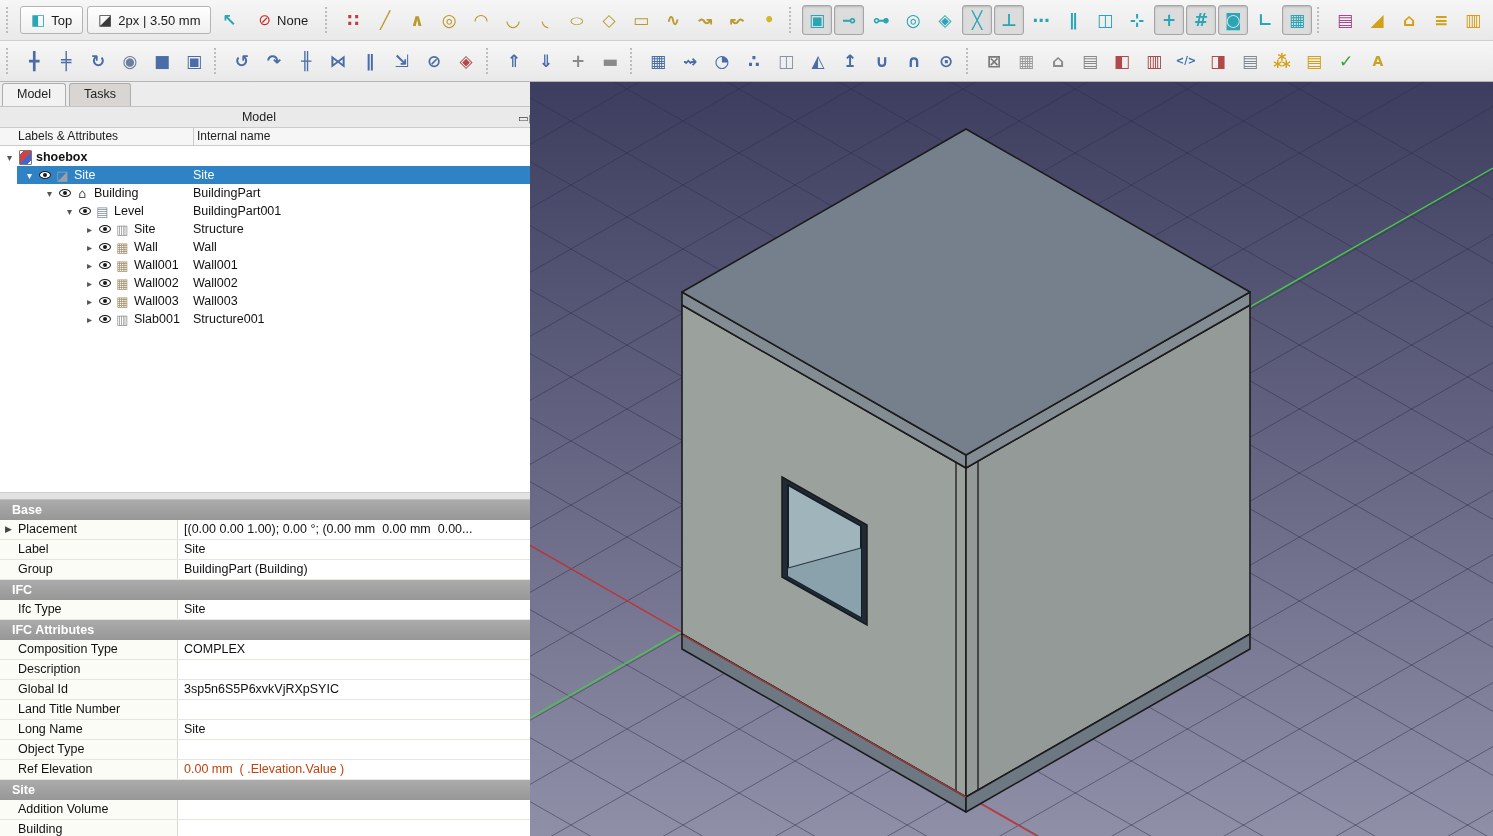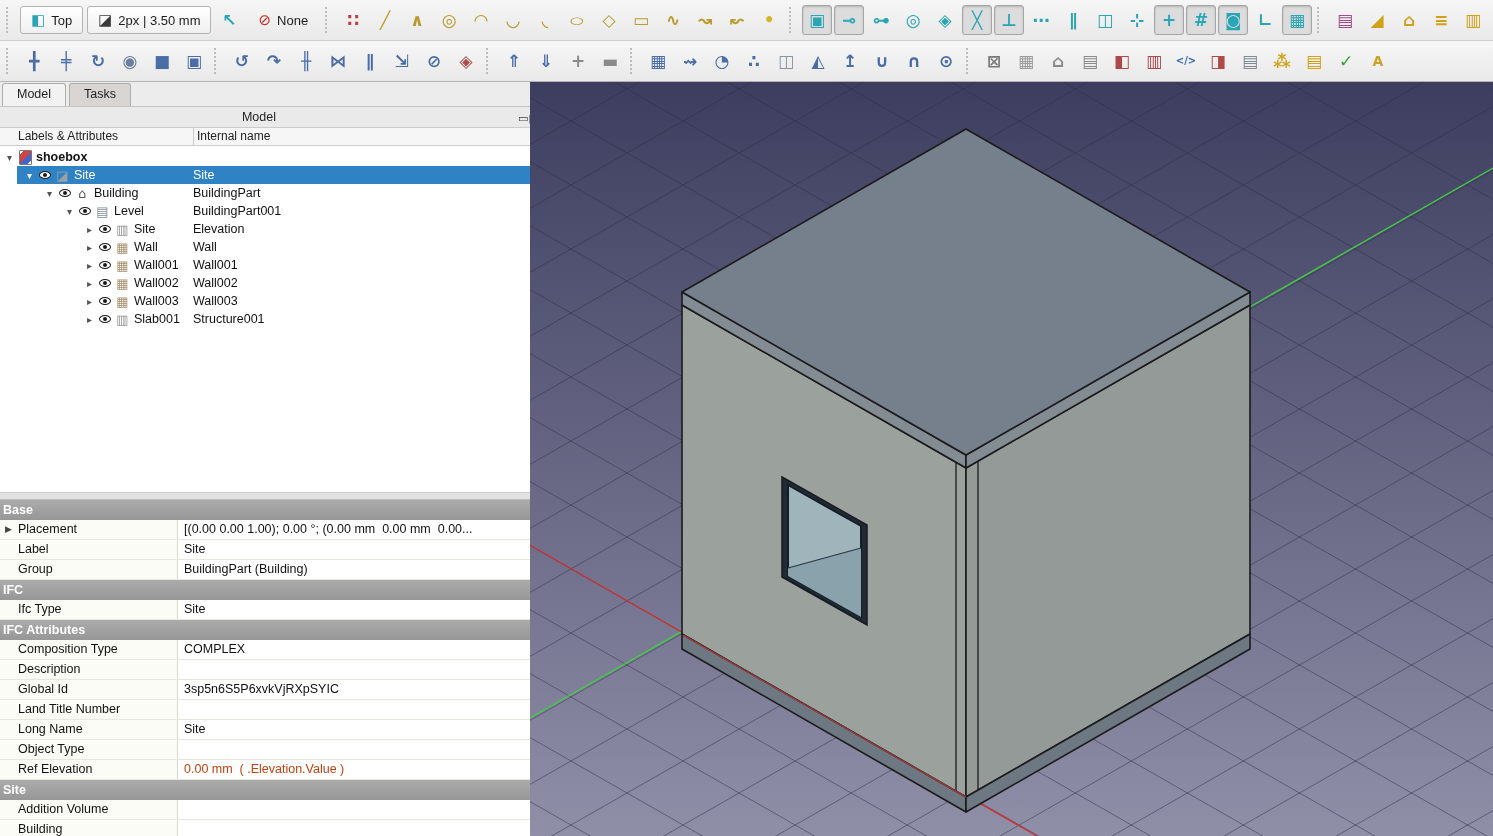--- a/index.html
+++ b/index.html
@@ -49,21 +49,21 @@
   .t-icon{width:15px;text-align:center;font-size:13px;line-height:1;font-family:"DejaVu Sans",sans-serif}
   .t-doc{width:11px;height:13px;border:1px solid #777;border-radius:1px;
     background:linear-gradient(135deg,#f8f8f8 14%,#cc4444 14% 50%,#4466cc 50% 86%,#f8f8f8 86%)}
   .t-label.bold{font-weight:bold}
   .t-internal{position:absolute;left:193px;color:#111}
   #splitter{height:6px;background:#e2e2e2;border-top:1px solid #cdcdcd;border-bottom:1px solid #bdbdbd}
   
   #props-wrap{position:relative;height:341px;background:#ffffff;border-right:1px solid #c8c8c8;overflow:hidden}
   #props{position:absolute;left:0;top:0;right:15px}
   .prop-group{height:20px;line-height:20px;background:linear-gradient(#ababab,#979797);
-    color:#ffffff;font-weight:bold;font-size:12.5px;padding-left:3px}
+    color:#ffffff;font-weight:bold;font-size:12.5px;padding-left:12px}
   .prop-row{display:flex;height:19px;line-height:19px;border-bottom:1px solid #e7e7df;font-size:12.5px;background:#fff}
   .prop-name{width:178px;box-sizing:border-box;padding-left:18px;border-right:1px solid #d9d9d1;
     color:#111;position:relative;background:#fcfcf6;overflow:hidden;white-space:nowrap}
   .pexp{position:absolute;left:5px;top:0;font-size:9px;color:#444;font-family:"DejaVu Sans",sans-serif}
   .prop-value{flex:1;padding-left:6px;color:#111;white-space:pre;overflow:hidden}
   .prop-value.expr{color:#c2410c}
   
   #vscroll{position:absolute;right:0;top:0;width:15px;height:100%;background:#f1f1ef;border-left:1px solid #cfcfcf}
   .sb-arrow{height:14px;text-align:center;font-size:8px;color:#555;line-height:14px;font-family:"DejaVu Sans",sans-serif}
   .sb-arrow.down{position:absolute;bottom:0;width:100%}
@@ -225,21 +225,21 @@
         <span class="eye"></span>
         <span class="t-icon" style="color: rgb(123, 138, 153);">▤</span>
         <span class="t-label">Level</span>
         <span class="t-internal">BuildingPart001</span>
       </div>
       <div class="tree-row" style="padding-left: 84px;">
         <span class="texp">▸</span>
         <span class="eye"></span>
         <span class="t-icon" style="color: rgb(143, 143, 143);">▥</span>
         <span class="t-label">Site</span>
-        <span class="t-internal">Elevation</span>
+        <span class="t-internal">Structure</span>
       </div>
       <div class="tree-row" style="padding-left: 84px;">
         <span class="texp">▸</span>
         <span class="eye"></span>
         <span class="t-icon" style="color: rgb(168, 144, 108);">▦</span>
         <span class="t-label">Wall</span>
         <span class="t-internal">Wall</span>
       </div>
       <div class="tree-row" style="padding-left: 84px;">
         <span class="texp">▸</span>

